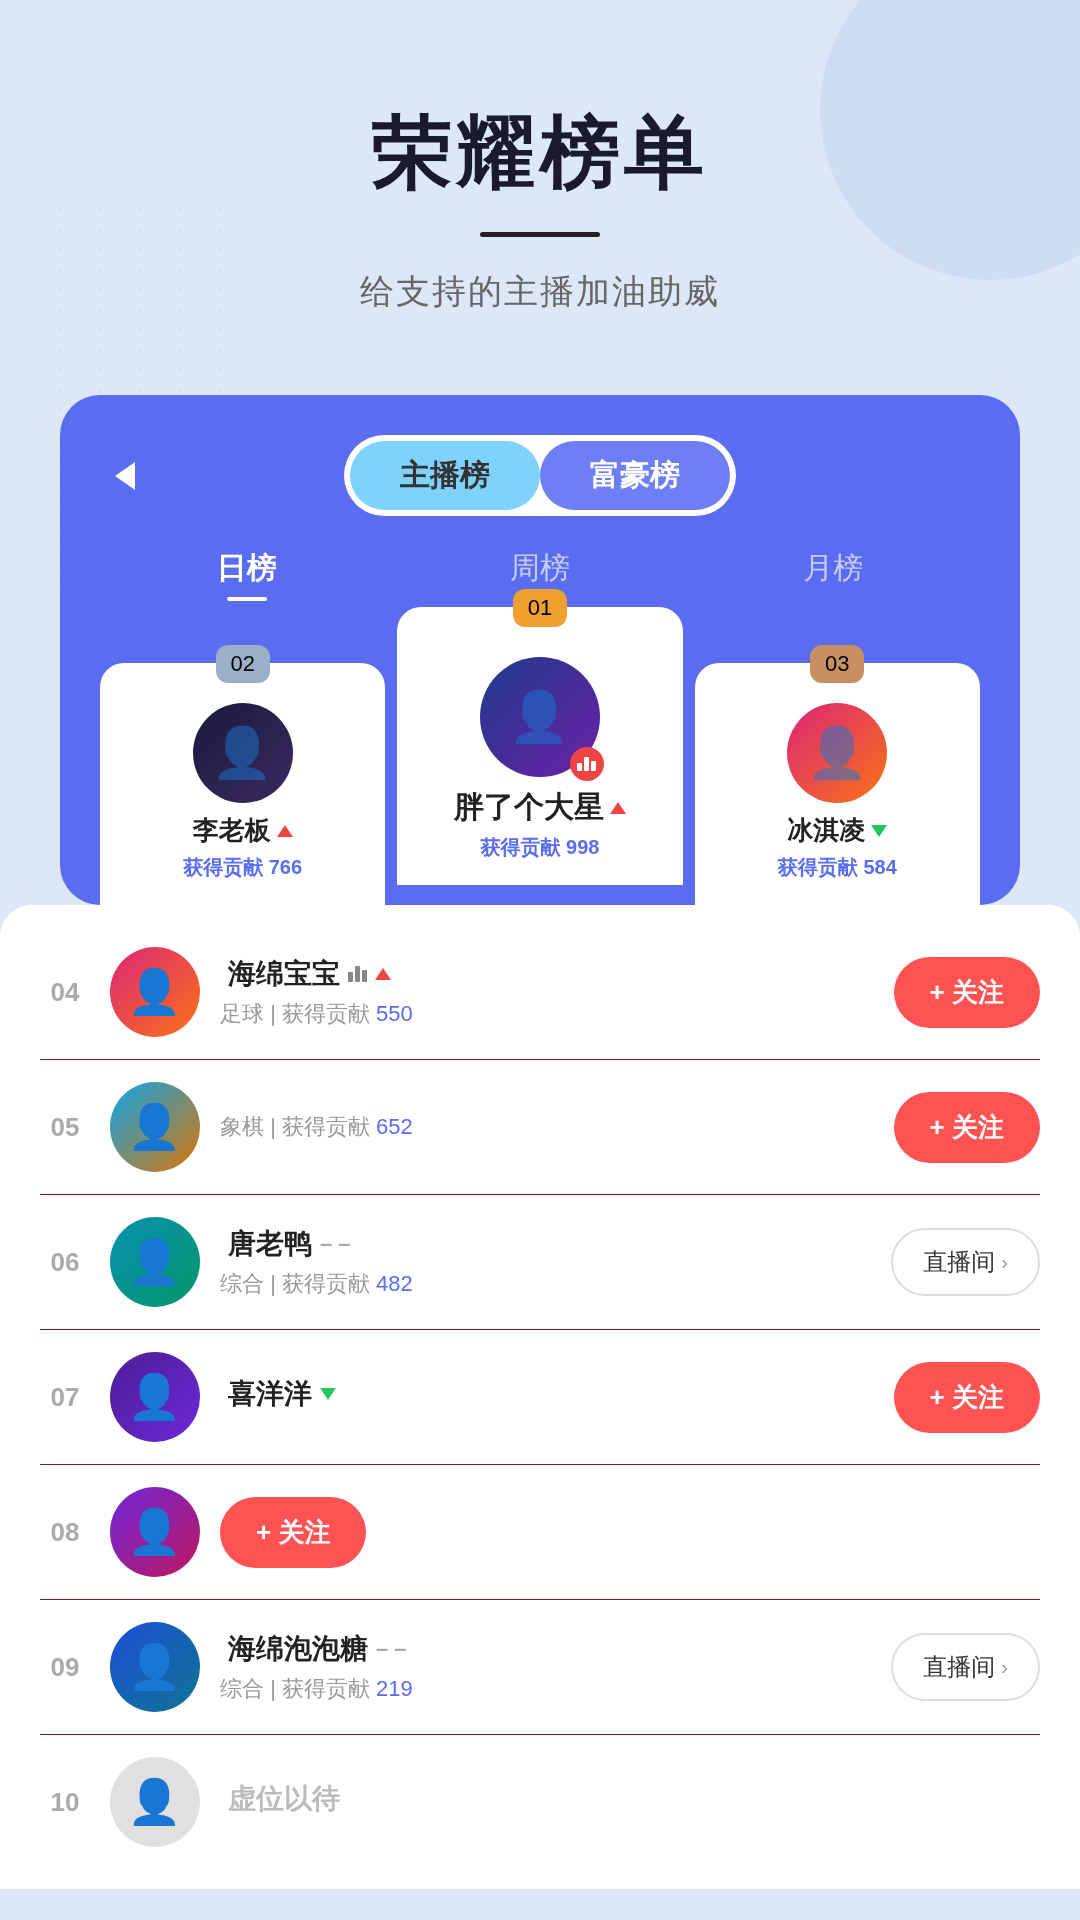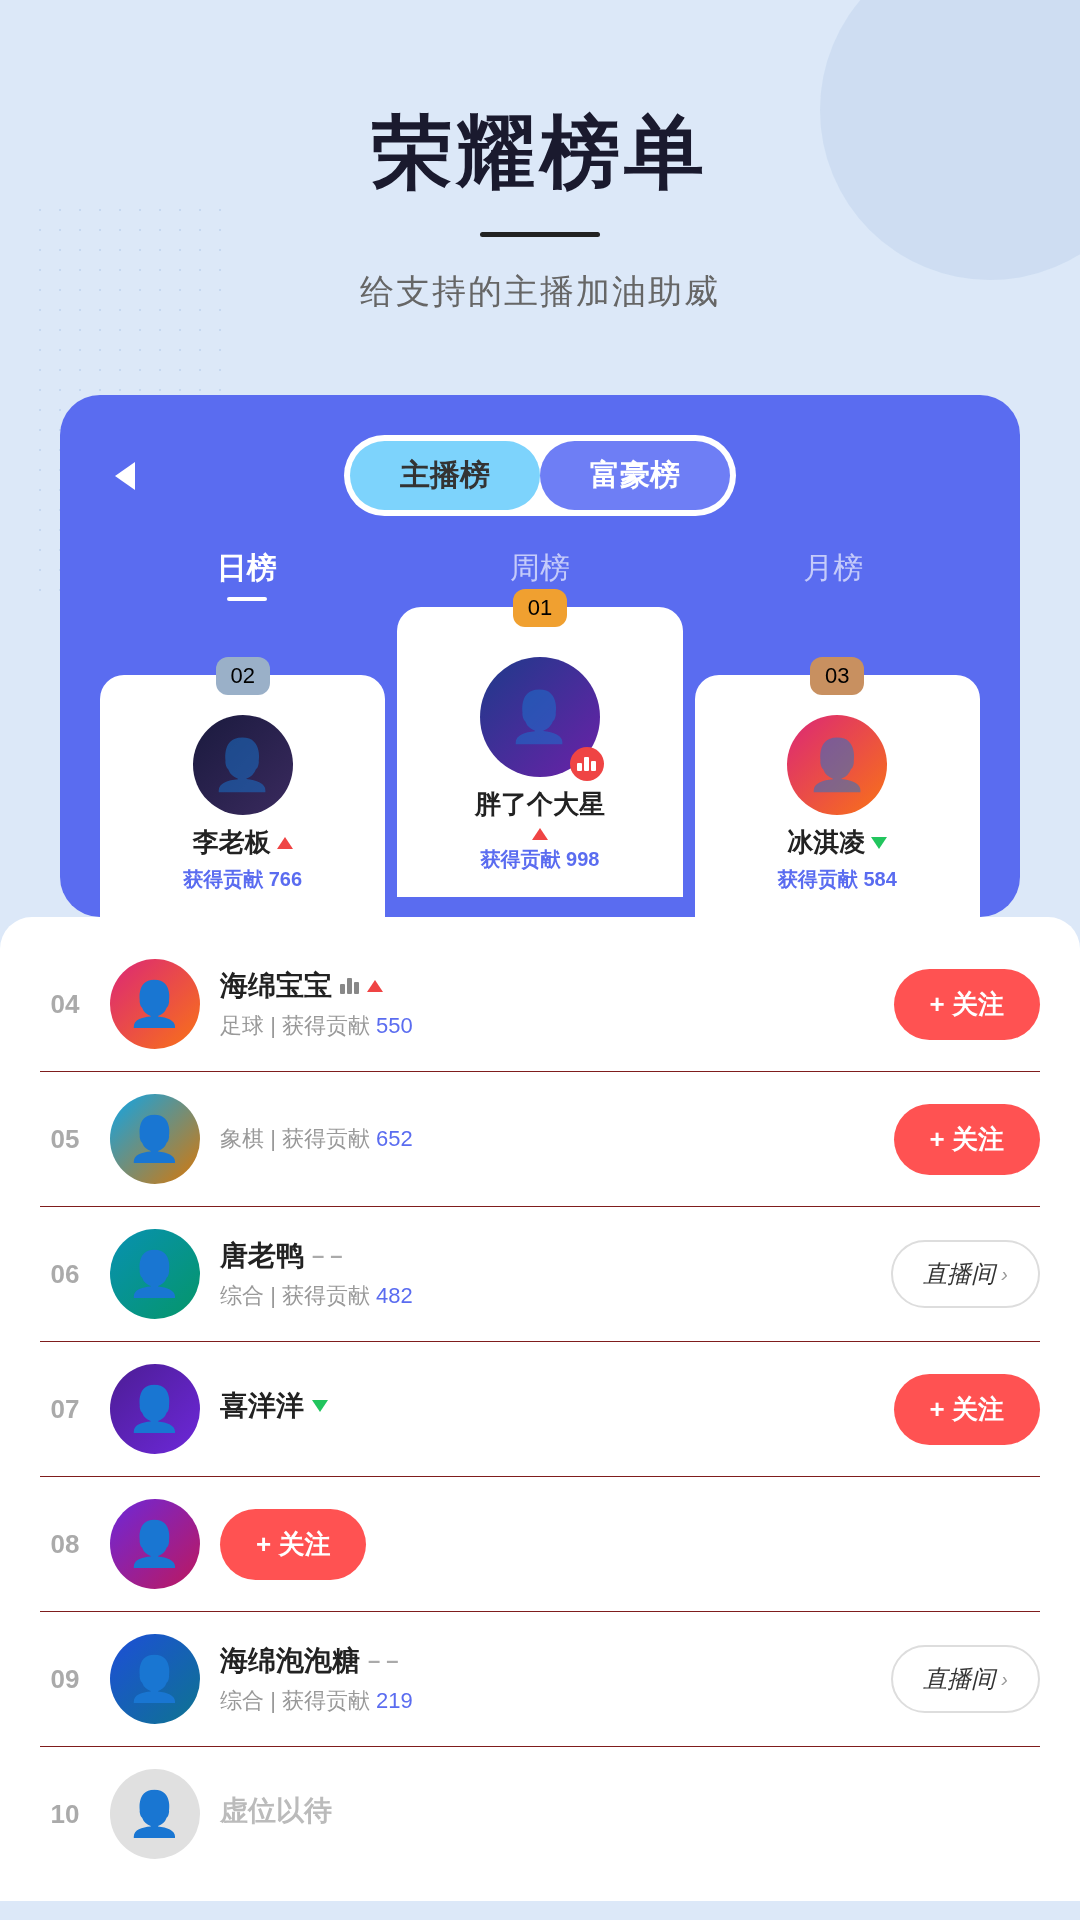--- a/index.html
+++ b/index.html
@@ -258,21 +258,21 @@
     .podium-name {
       font-size: 26px;
       font-weight: 700;
       color: #222;
       margin-bottom: 6px;
       display: flex;
       align-items: center;
       justify-content: center;
       gap: 6px;
     }
-    .podium-item.first .podium-name { font-size: 26px; flex-direction: column; }
+    .podium-item.first .podium-name { font-size: 30px; }
     .trend-up {
       width: 0;
       height: 0;
       border-left: 8px solid transparent;
       border-right: 8px solid transparent;
       border-bottom: 12px solid #ef4444;
       display: inline-block;
     }
     .trend-down {
       width: 0;
@@ -335,20 +335,21 @@
       flex: 1;
     }
     .list-name {
       font-size: 28px;
       font-weight: 700;
       color: #222;
       display: flex;
       align-items: center;
       gap: 8px;
       margin-bottom: 6px;
+      margin-left: 8px;
     }
     .list-meta {
       font-size: 22px;
       color: #999;
     }
     .list-meta .contrib-num {
       color: #5a6cf0;
     }
     .dash-icon {
       color: #aaa;
@@ -374,21 +375,20 @@
       border: 2px solid #ddd;
       border-radius: 40px;
       padding: 16px 30px;
       font-size: 24px;
       cursor: pointer;
       white-space: nowrap;
       flex-shrink: 0;
       display: flex;
       align-items: center;
       gap: 6px;
-      font-style: italic;
     }
     .live-btn-chevron {
       font-size: 20px;
       color: #999;
     }
 
     
     .av-dark { background: linear-gradient(135deg, #1a1a3e, #3a2a5e); }
     .av-blue { background: linear-gradient(135deg, #1e3a8a, #6b21a8); }
     .av-pink { background: linear-gradient(135deg, #db2777, #f97316); }

